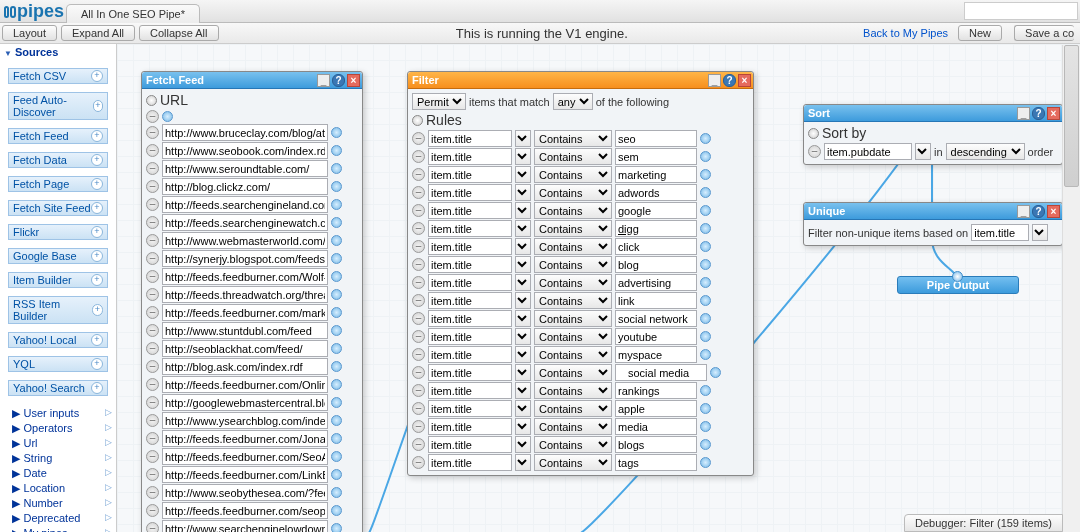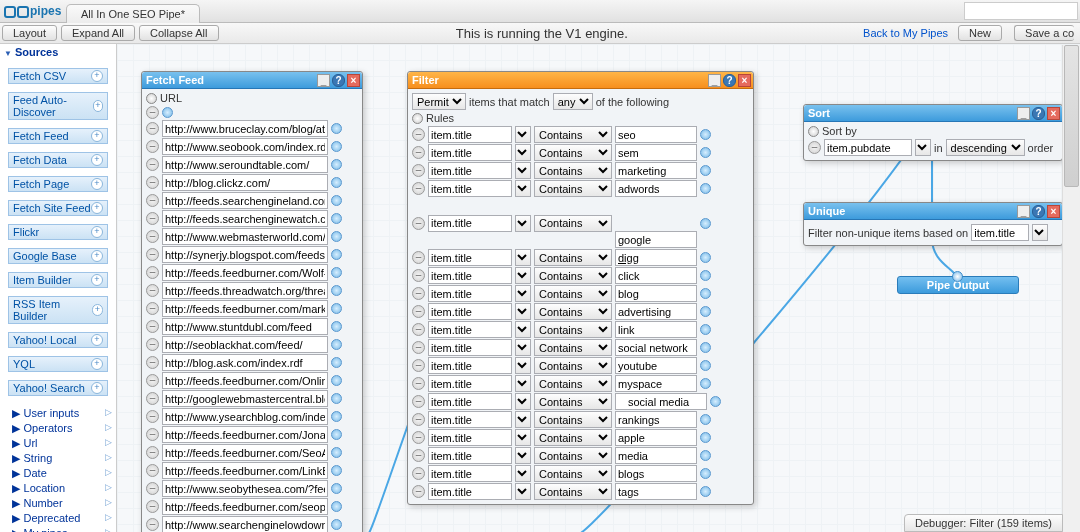--- a/index.html
+++ b/index.html
@@ -1,21 +1,21 @@
 <!DOCTYPE html>
 <html><head>
 <meta charset="utf-8">
 <style>
 html,body{margin:0;padding:0;font-family:"Lucida Grande",Tahoma,Arial,sans-serif;font-size:11px;background:#eee;color:#333;user-select:none}
 body{width:1080px;height:532px;overflow:hidden;position:relative}
 a{color:#0052cc;text-decoration:none}
 
 
 .topbar{height:22px;background:linear-gradient(#f5f5f5,#e1e1e1);border-bottom:1px solid #bbb;display:flex;align-items:flex-end}
-.logo{width:60px;height:22px;padding-left:4px;display:flex;align-items:center;color:#1a74b0;font-weight:bold;font-size:12px;font-family:Arial}
+.logo{width:60px;height:22px;padding-left:4px;display:flex;align-items:center;color:#1a74b0;font-weight:bold;font-size:18px;font-family:Arial}
 .logo .o1,.logo .o2{display:inline-block;width:8px;height:8px;border:2px solid #1a74b0;border-radius:3px;margin-right:1px;position:relative;top:1px}
 .tab{background:linear-gradient(#fafafa,#ececec);border:1px solid #bbb;border-bottom:none;border-radius:5px 5px 0 0;padding:3px 14px;font-size:11px;position:relative;top:1px;margin-left:2px}
 
 
 .toolbar{height:20px;background:linear-gradient(#f8f8f8,#e9e9e9);border-bottom:1px solid #ccc;display:flex;align-items:center}
 .btn{background:linear-gradient(#fdfdfd,#e2e2e2);border:1px solid #aaa;border-radius:3px;padding:1px 10px;font-size:11px;margin:0 2px;cursor:pointer}
 .toolbar .center{flex:1;text-align:center;font-size:13px}
 .toolbar .right{margin-left:auto;display:flex;align-items:center;gap:8px;padding-right:4px}
 
 
@@ -36,21 +36,21 @@
 .mod{position:absolute;background:#f1f4f7;border:1px solid #888;border-radius:3px;box-shadow:2px 2px 6px rgba(0,0,0,.2)}
 .mod.blue .mod-hd{background:linear-gradient(#79c1ee,#3d9bdc);border-bottom:1px solid #2676b6}
 .mod.orange .mod-hd{background:linear-gradient(#ffb547,#f78f1e);border-bottom:1px solid #c46c0f}
 .mod-hd{height:16px;display:flex;align-items:center;color:#fff;font-weight:bold;font-size:11px;padding:0 2px;border-radius:3px 3px 0 0}
 .mod-hd .t{flex:1;padding-left:2px}
 .hd-ic{width:11px;height:11px;margin-left:2px;font-size:10px;line-height:11px;text-align:center;color:#333;background:#f3f3f3;border:1px solid #999}
 .hd-ic.min{background:#eee}
 .hd-ic.help{border-radius:6px;background:#3a77b4;color:#fff;border-color:#2a5f95}
 .hd-ic.close{background:#e56b5e;color:#fff;border-color:#b8463a}
 .mod-bd{padding:3px 4px}
-.lbl{display:flex;align-items:center;gap:3px;font-size:11px;color:#333;margin-bottom:2px}
+.lbl{display:flex;align-items:center;gap:3px;font-size:14px;color:#333;margin-bottom:2px}
 .disc{width:9px;height:9px;border:1px solid #888;border-radius:6px;background:radial-gradient(#fff,#ccc)}
 .row{display:flex;align-items:center;gap:3px;margin:1px 0}
 .minus{width:11px;height:11px;border:1px solid #999;border-radius:7px;background:radial-gradient(#f4f4f4,#cfcfcf);font-size:10px;line-height:9px;text-align:center;color:#666;cursor:pointer}
 .txt{height:15px;border:1px solid #abadb3;padding:0 2px;font-size:11px;background:#fff;font-family:inherit}
 .sel{height:17px;border:1px solid #abadb3;font-size:11px;background:linear-gradient(#fdfdfd,#e7e7e7);padding:0;font-family:inherit}
 .conn{width:9px;height:9px;border:1px solid #5a98cf;border-radius:6px;background:radial-gradient(#d6eeff,#76b8e6)}
 
 
 .out{position:absolute;background:linear-gradient(#74bff0,#3c9bdc);color:#fff;font-weight:bold;font-size:11px;text-align:center;padding:2px 0;border:1px solid #2a7cba;border-radius:3px;width:120px}
 .dot{position:absolute;width:9px;height:9px;border:1px solid #3f8dc9;border-radius:6px;background:radial-gradient(#fff,#71b5e8)}
@@ -392,21 +392,21 @@
               <select class="sel" style="width:16px"></select>
               <select class="sel" style="width:78px"><option>Contains</option></select>
               <input class="txt" style="width: 76px;" value="adwords">
               <span class="conn"></span>
             </div>
             <div class="row">
               <span class="minus">–</span>
               <input class="txt" style="width: 78px;" value="item.title">
               <select class="sel" style="width:16px"></select>
               <select class="sel" style="width:78px"><option>Contains</option></select>
-              <input class="txt" style="width: 76px; margin-top: 33px;" value="google">
+              <input class="txt" style="width: 76px;" value="google">
               <span class="conn"></span>
             </div>
             <div class="row">
               <span class="minus">–</span>
               <input class="txt" style="width: 78px;" value="item.title">
               <select class="sel" style="width:16px"></select>
               <select class="sel" style="width:78px"><option>Contains</option></select>
               <input class="txt" style="width: 76px; text-decoration: underline;" value="digg">
               <span class="conn"></span>
             </div>

